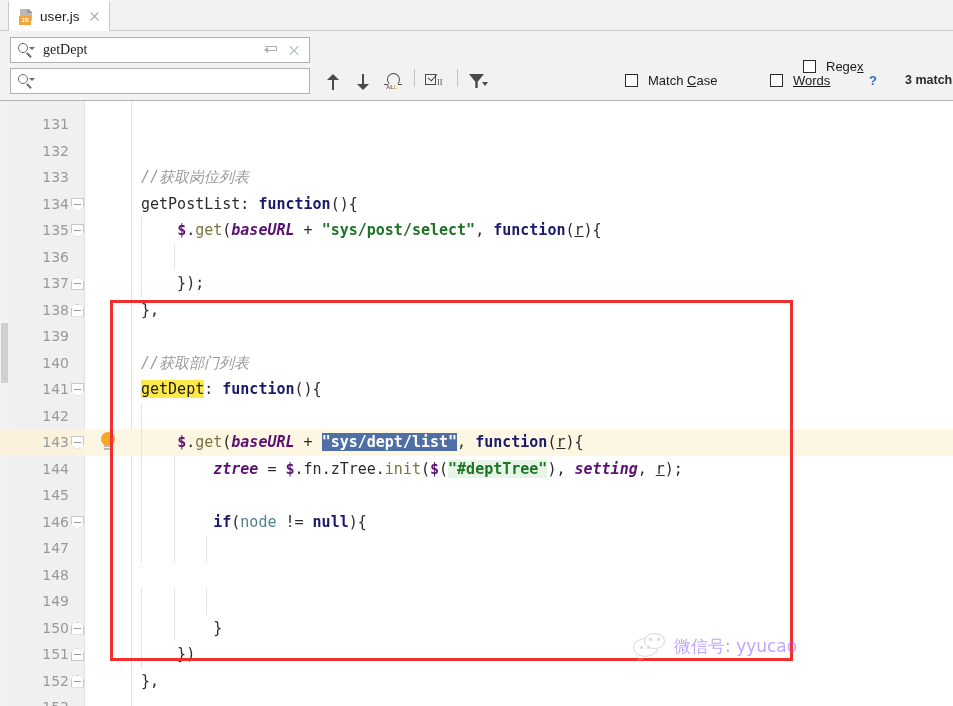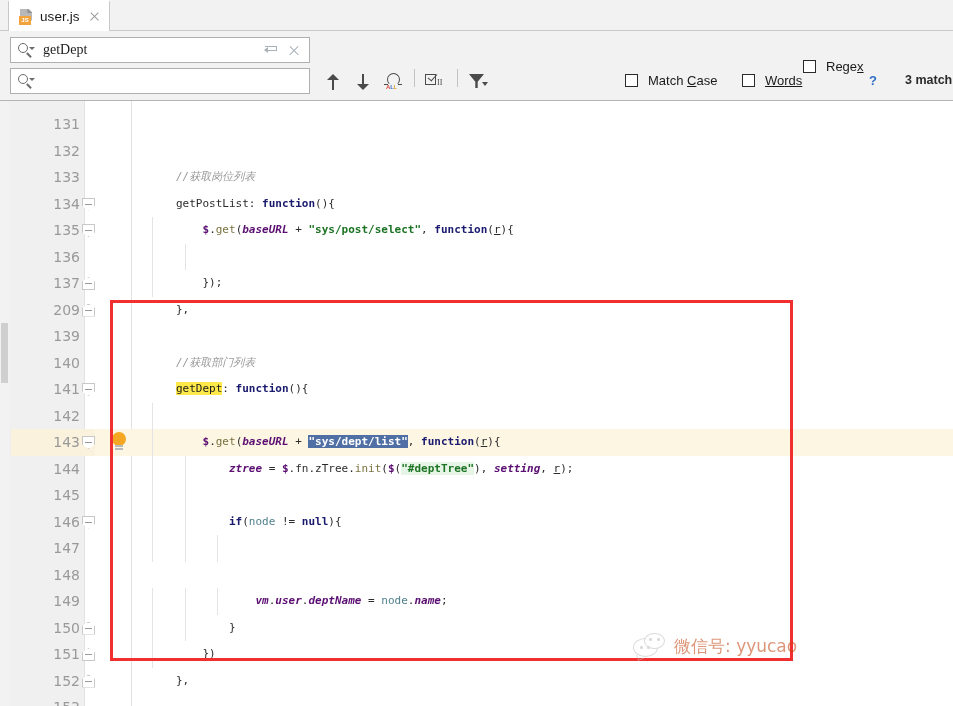--- a/index.html
+++ b/index.html
@@ -204,21 +204,21 @@
   .cbx {
     position: absolute; display: flex; align-items: center; gap: 10px;
     font-size: 13px; color: #1a1a1a; cursor: pointer;
     font-family: "Liberation Sans", sans-serif;
   }
   .cbx .box {
     width: 13px; height: 13px; border: 1.5px solid #2b2b2b; background: #fff; flex: 0 0 auto;
   }
   .cbx .u { text-decoration: underline; }
   .cb-matchcase   { left: 625px; top: 42px; }
-  .cb-words       { left: 742px; top: 42px; text-decoration: underline; }
+  .cb-words       { left: 770px; top: 42px; text-decoration: underline; }
   .cb-regex       { left: 803px; top: 28px; }
   .cb-preserve    { left: 625px; top: 75px; }
   .cb-inselection { left: 741px; top: 75px; }
   .help-q {
     position: absolute; left: 869px; top: 42px;
     font-size: 13px; font-weight: bold; color: #2f6fc4; cursor: pointer;
     font-family: "Liberation Sans", sans-serif;
   }
   .matchcount {
     position: absolute; left: 905px; top: 42px;
@@ -247,21 +247,21 @@
     position: absolute; left: 84px; top: 0; width: 1px; height: 605px; background: #e2e2e2;
   }
   .marker-col {
     position: absolute; left: 85px; top: 0; width: 46px; height: 605px; background: #ffffff;
   }
   .marker-sep {
     position: absolute; left: 131px; top: 0; width: 1px; height: 605px; background: #e2e2e2;
   }
 
   .row {
-    position: absolute; left: 11px; width: 939px; height: 26.5px;
+    position: absolute; left: 0; width: 939px; height: 26.5px;
     font-family: "DejaVu Sans Mono", monospace;
   }
   .row.current .rowbg {
     position: absolute; left: 0; top: 0; width: 953px; height: 26.5px;
     background: #fdf6e3;
   }
   .row.current .rowbg.g {
     left: 0; width: 84px; background: #faf2dd;
   }
   .lineno {
@@ -293,21 +293,21 @@
     position: absolute; left: 4px; top: 13px; width: 8px; height: 1.8px; background: #b9b9b9;
   }
   .bulb .base2 {
     position: absolute; left: 4px; top: 16px; width: 8px; height: 1.8px; background: #b9b9b9;
   }
 
   .code {
     position: absolute; left: 141px; top: 0; height: 26.5px;
     line-height: 26.5px; white-space: pre;
     font-family: "DejaVu Sans Mono", monospace;
-    font-size: 11px; color: #2b2b2b; margin-left: 24px;
+    font-size: 15px; color: #2b2b2b;
   }
   .ind {
     position: absolute; top: 0; width: 1px; height: 26.5px; background: #e4e4e4;
   }
 
   
   .cmt  { color: #9a9a9a; font-style: italic; }
   .kw   { color: #1a1a6e; font-weight: bold; }
   .str  { color: #1d7324; font-weight: bold; }
   .fld  { color: #5c0f72; font-weight: bold; font-style: italic; }
@@ -348,21 +348,21 @@
     border: 1.6px solid #bdbdbd; border-radius: 50%; background: #ffffff;
   }
   .wm-bubble .d {
     position: absolute; width: 2.6px; height: 2.6px; background: #bdbdbd; border-radius: 50%;
   }
   .wm-bubble .d1 { left: 16px; top: 5px; }
   .wm-bubble .d2 { left: 24px; top: 5px; }
   .wm-bubble .d3 { left: 7px; top: 13px; }
   .wm-bubble .d4 { left: 14px; top: 13px; }
   .wm-text {
-    font-size: 17px; color: #c2410c;
+    font-size: 17px; color: #8b5cf6;
     font-family: "DejaVu Sans", sans-serif; white-space: nowrap;
   }
 </style>
 </head>
 <body>
 
 <div id="app">
 
   <div class="tabbar">
     <div class="tab">
@@ -529,21 +529,21 @@
         <div class="row" style="top: 169px;">
           <div class="lineno">137</div>
           <div class="fold up">
             <span class="shape"></span>
             <span class="minus"></span>
           </div>
           <div class="ind" style="left:141px"></div>
           <div class="code">    });</div>
         </div>
         <div class="row" style="top: 195.5px;">
-          <div class="lineno">209</div>
+          <div class="lineno">138</div>
           <div class="fold up">
             <span class="shape"></span>
             <span class="minus"></span>
           </div>
           <div class="code">},</div>
         </div>
         <div class="row" style="top: 222px;">
           <div class="lineno">139</div>
           <div class="code"></div>
         </div>
@@ -608,21 +608,20 @@
         </div>
         <div class="row" style="top: 460.5px;">
           <div class="lineno">148</div>
           <div class="code"></div>
         </div>
         <div class="row" style="top: 487px;">
           <div class="lineno">149</div>
           <div class="ind" style="left:141px"></div>
           <div class="ind" style="left:173.51999999999998px"></div>
           <div class="ind" style="left:206.04000000000002px"></div>
-          <div class="code">            <span class="fld">vm</span>.<span class="fld">user</span>.<span class="fld">deptName</span> = <span class="loc">node</span>.<span class="fld">name</span>;</div>
         </div>
         <div class="row" style="top: 513.5px;">
           <div class="lineno">150</div>
           <div class="fold up">
             <span class="shape"></span>
             <span class="minus"></span>
           </div>
           <div class="ind" style="left:141px"></div>
           <div class="ind" style="left:173.51999999999998px"></div>
           <div class="code">        }</div>

